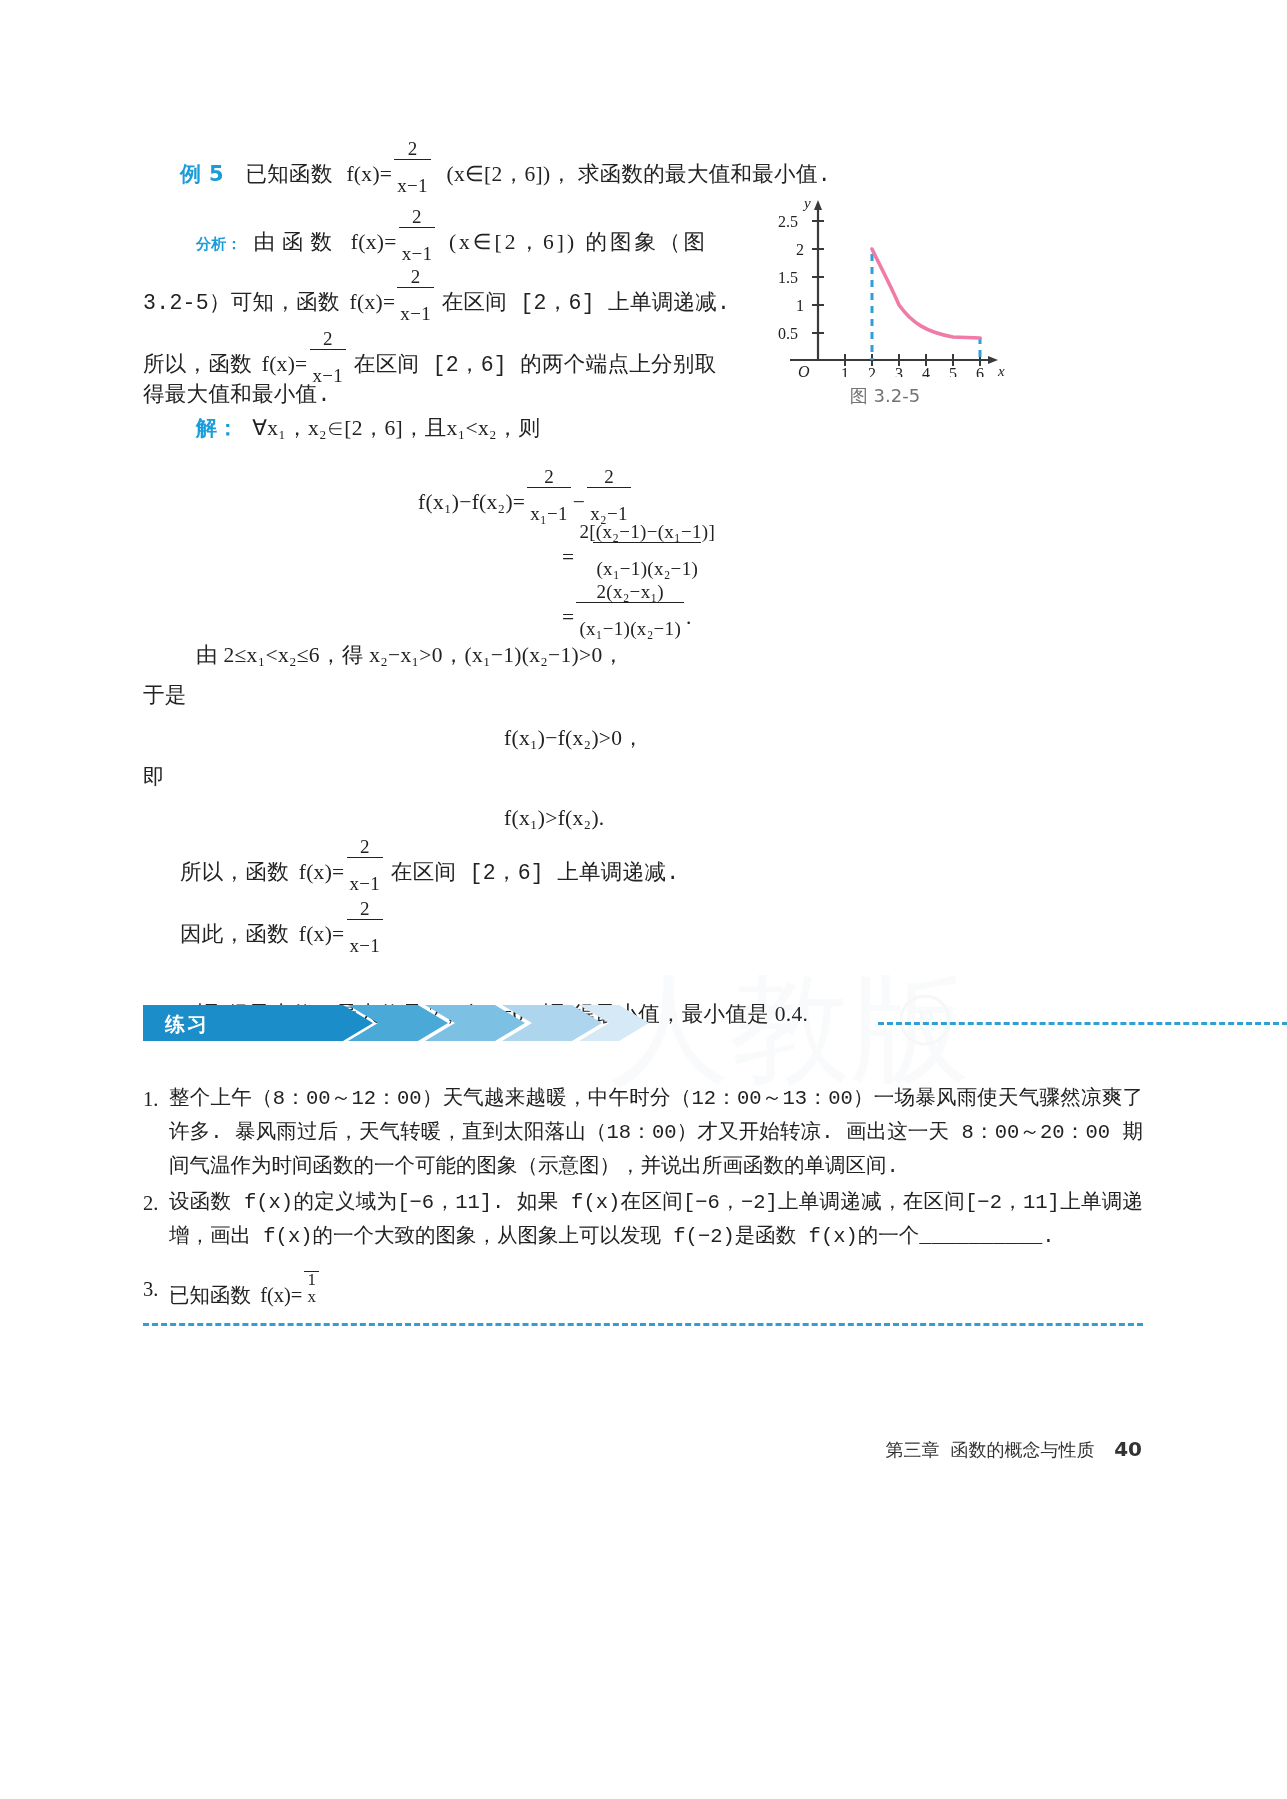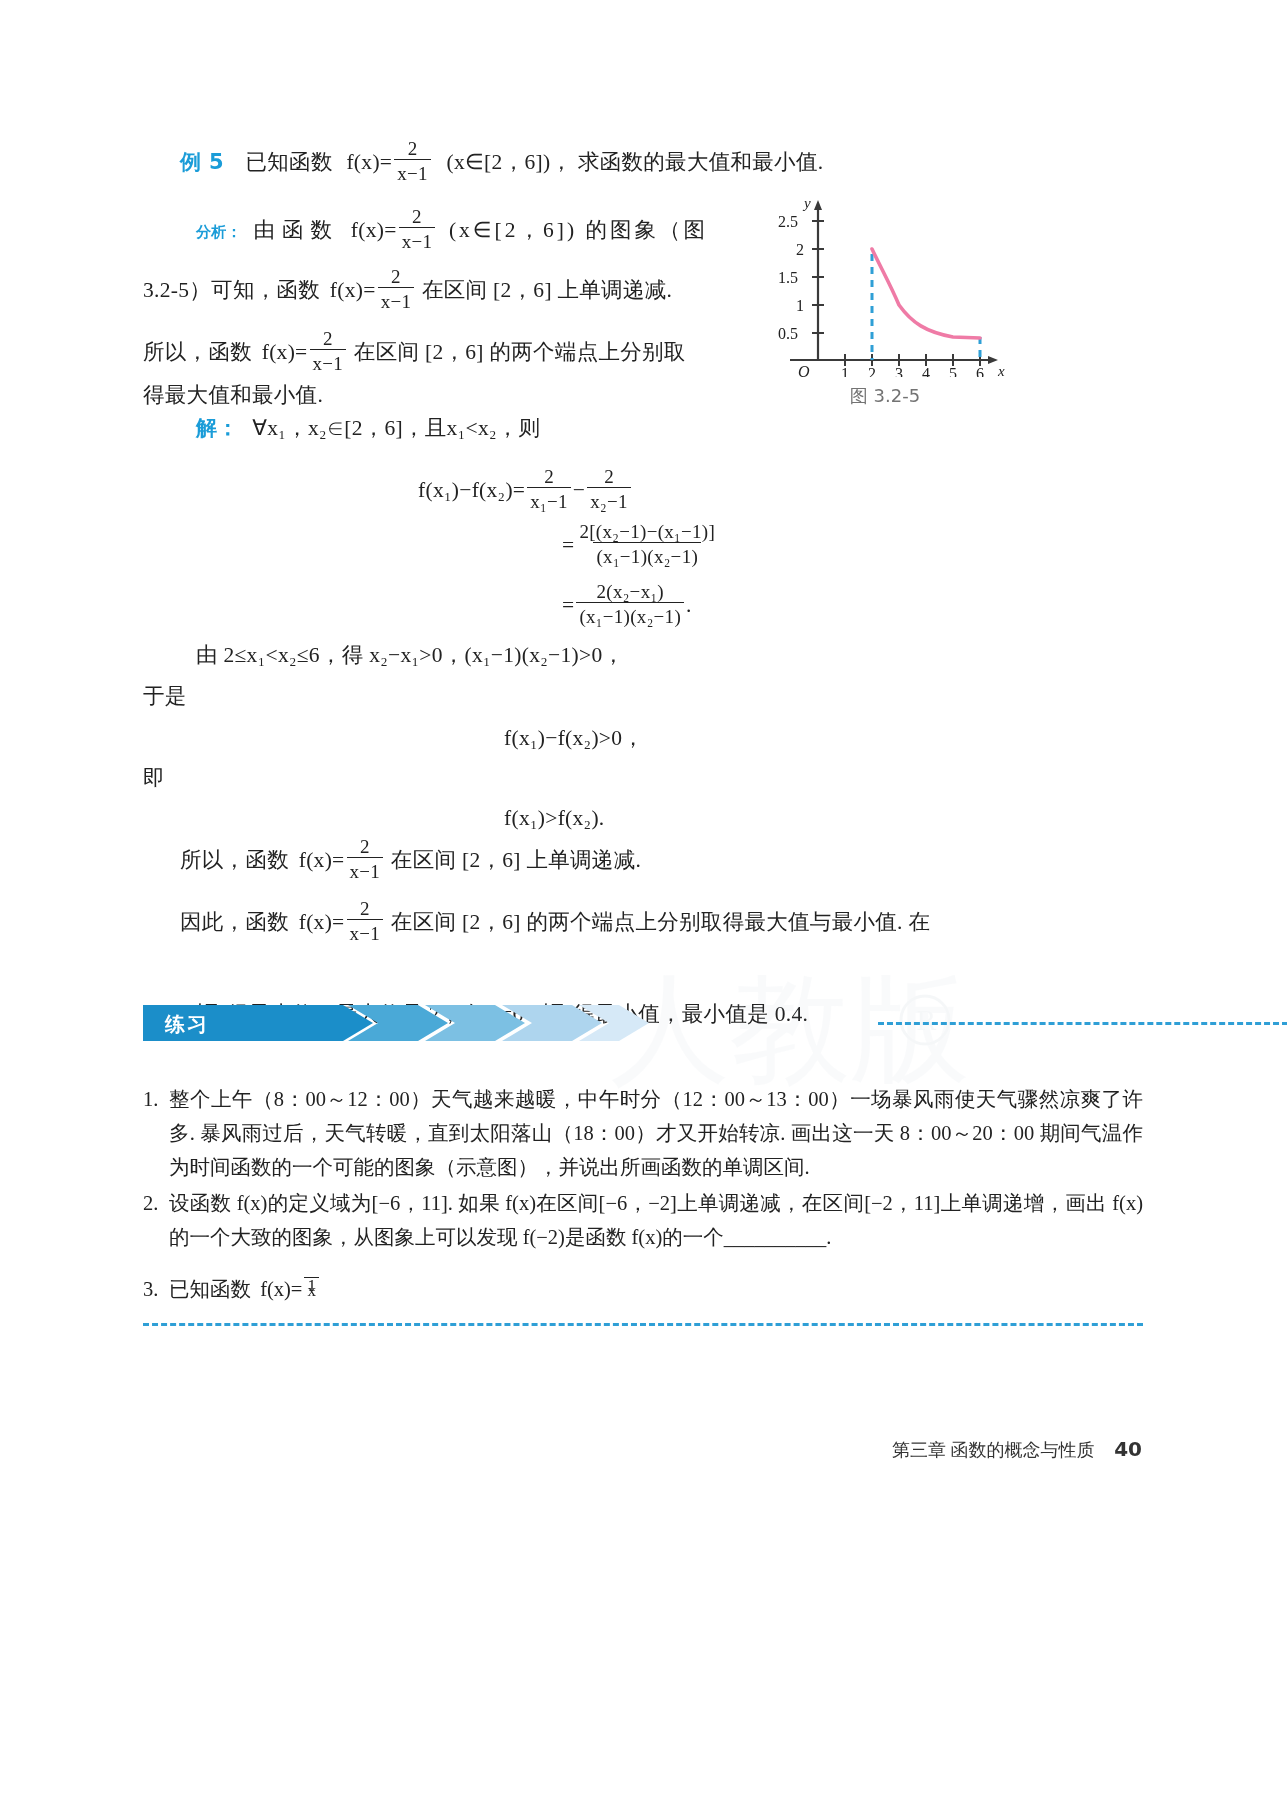--- a/index.html
+++ b/index.html
@@ -21,21 +21,21 @@
     inset: 0;
   }
 
   
   .body-text {
     font-size: 21.5px;
     line-height: 1.0;
     color: #222;
     letter-spacing: 0.3px;
   }
-  .cn { font-family: Liberation Serif, serif; font-weight: 500; }
+  .cn { font-family: Liberation Mono, monospace; font-weight: 500; }
   .mi { font-family: "Liberation Serif", serif; }
   .mn { font-family: "Liberation Serif", serif; font-style: normal; }
   .lead {
     color: #1a9cd8;
     font-family: "DejaVu Sans", sans-serif;
     font-weight: 700;
   }
 
   
   .frac {
@@ -48,21 +48,21 @@
     top: -1px;
   }
   .frac .num {
     font-size: 19px;
     line-height: 1.05;
     padding: 0 3px;
   }
   .frac .den {
     font-size: 19px;
     line-height: 1.05;
-    padding: 4px 3px;
+    padding: 16px 3px;
     border-top: 1.4px solid #222;
   }
   .frac.small .num, .frac.small .den { font-size: 17px; }
 
   
   .abs { position: absolute; }
 
   
   #figure-box {
     position: absolute;
@@ -311,21 +311,20 @@
       </span>
     <span class="cn">在区间 [2，6] 上单调递减.</span>
   </div>
 
   <div class="abs body-text" style="left:180px; top:900px;">
     <span class="cn">因此，函数</span>
     <span class="mi" style="margin-left:4px;">f(x)=</span><span class="frac">
         <span class="num mn">2</span>
         <span class="den mi">x−1</span>
       </span>
-    <span class="cn">在区间 [2，6] 的两个端点上分别取得最大值与最小值. 在</span>
   </div>
 
   <div class="abs body-text" style="left:143px; top:1004px;">
     <span class="mi">x=2 时取得最大值，最大值是 2；在 x=6 时取得最小值，最小值是 0.4.</span>
   </div>
 
   <svg id="watermark" viewBox="0 0 420 130">
     <text x="10" y="95" font-family="DejaVu Serif, serif" font-size="120" fill="#9ab" opacity="0.55">人教版</text>
     <circle cx="325" cy="45" r="24" fill="none" stroke="#9ab" stroke-width="3"></circle>
     <text x="316" y="55" font-family="DejaVu Serif, serif" font-size="26" fill="#9ab">R</text>

